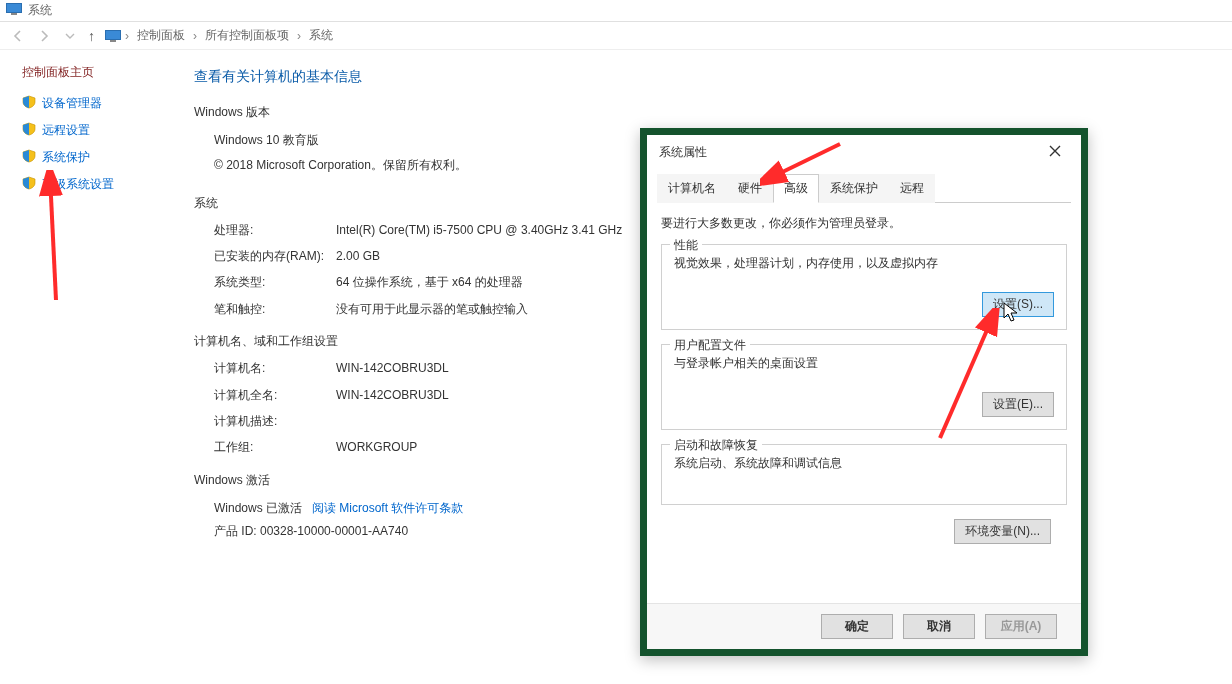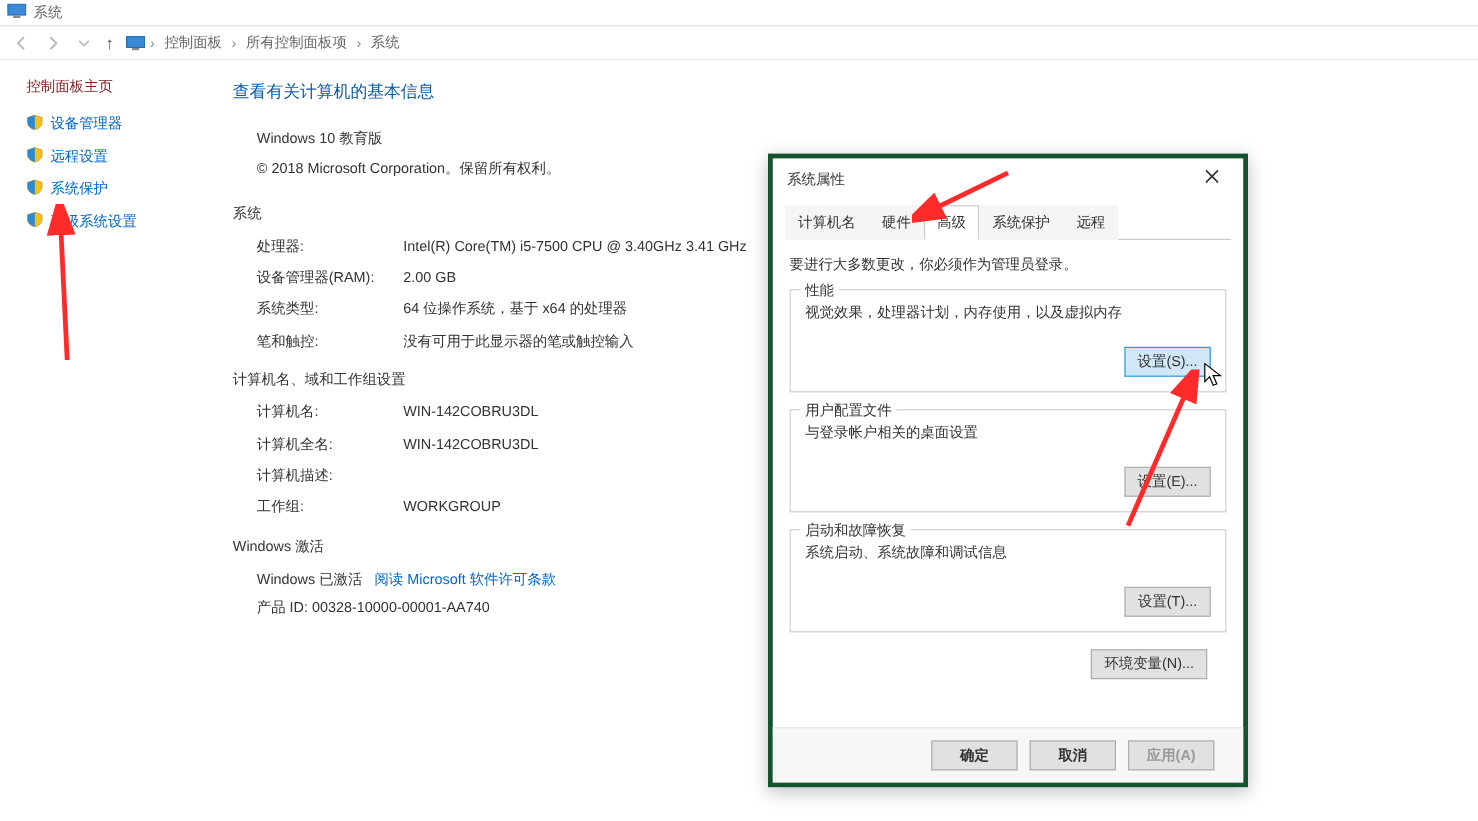--- a/index.html
+++ b/index.html
@@ -77,24 +77,24 @@
   .kv-row .k { width: 122px; color:#333; }
   .kv-row .v { color:#333; }
   .copyright { margin-top:2px; color:#333; }
   .link { color:#0066cc; }
 
   
   .dialog {
     position: absolute;
     left: 640px;
     top: 128px;
-    width: 400px;
+    width: 448px;
     height: 528px;
     background: #fff;
-    border: 4px solid #14532d;
+    border: 7px solid #14532d;
     box-shadow: 0 4px 14px rgba(0,0,0,0.25);
     display:flex;
     flex-direction:column;
   }
   .dialog-title {
     display:flex;
     justify-content:space-between;
     align-items:center;
     padding: 8px 12px;
     font-size:12px;
@@ -241,33 +241,34 @@
             <path d="M7 1 L13 3 V7 C13 10 10 12.5 7 13 C4 12.5 1 10 1 7 V3 Z" fill="#f5c01b" stroke="#c59000" stroke-width="0.6"></path>
             <path d="M7 1 L7 13 C4 12.5 1 10 1 7 V3 Z" fill="#2a8ad6"></path>
           </svg></span>
       <span>高级系统设置</span>
     </div>
   </div>
 
   <div class="content">
     <h1>查看有关计算机的基本信息</h1>
 
+    <div class="section-title">Windows 版本</div>
     <div class="indent">
       <div style="line-height:1.9;">Windows 10 教育版</div>
       <div class="copyright" style="line-height:1.9;">© 2018 Microsoft Corporation。保留所有权利。</div>
     </div>
 
     <div class="section-title" style="margin-top:18px">系统</div>
     <div class="indent">
       <div class="kv-row">
           <span class="k">处理器:</span>
           <span class="v">Intel(R) Core(TM) i5-7500 CPU @ 3.40GHz   3.41 GHz</span>
         </div>
       <div class="kv-row">
-          <span class="k">设备管理器(RAM):</span>
+          <span class="k">已安装的内存(RAM):</span>
           <span class="v">2.00 GB</span>
         </div>
       <div class="kv-row">
           <span class="k">系统类型:</span>
           <span class="v">64 位操作系统，基于 x64 的处理器</span>
         </div>
       <div class="kv-row">
           <span class="k">笔和触控:</span>
           <span class="v">没有可用于此显示器的笔或触控输入</span>
         </div>
@@ -335,23 +336,20 @@
       <div class="group-legend">用户配置文件</div>
       <div class="group-desc">与登录帐户相关的桌面设置</div>
       <div class="group-btn-row">
         <div class="win-btn">设置(E)...</div>
       </div>
     </div>
 
     <div class="group">
       <div class="group-legend">启动和故障恢复</div>
       <div class="group-desc">系统启动、系统故障和调试信息</div>
-      <div class="group-btn-row">
-        <div class="win-btn">设置(T)...</div>
-      </div>
     </div>
 
     <div class="envvar-row">
       <div class="win-btn" style="min-width:90px">环境变量(N)...</div>
     </div>
   </div>
   <div class="dialog-footer">
     <div class="win-btn">确定</div>
     <div class="win-btn">取消</div>
     <div class="win-btn disabled">应用(A)</div>

